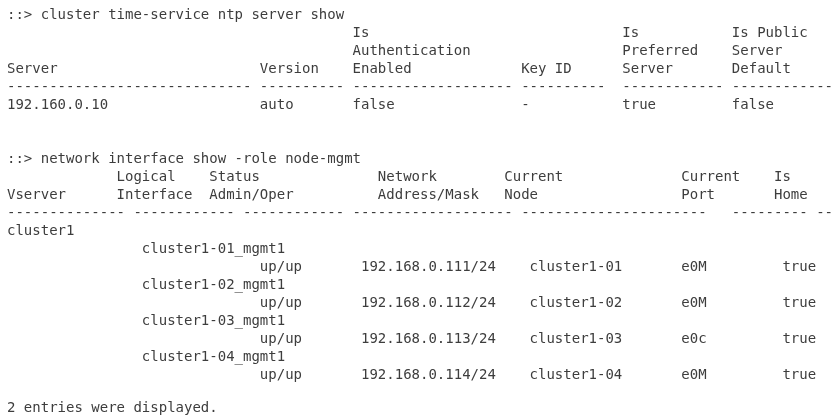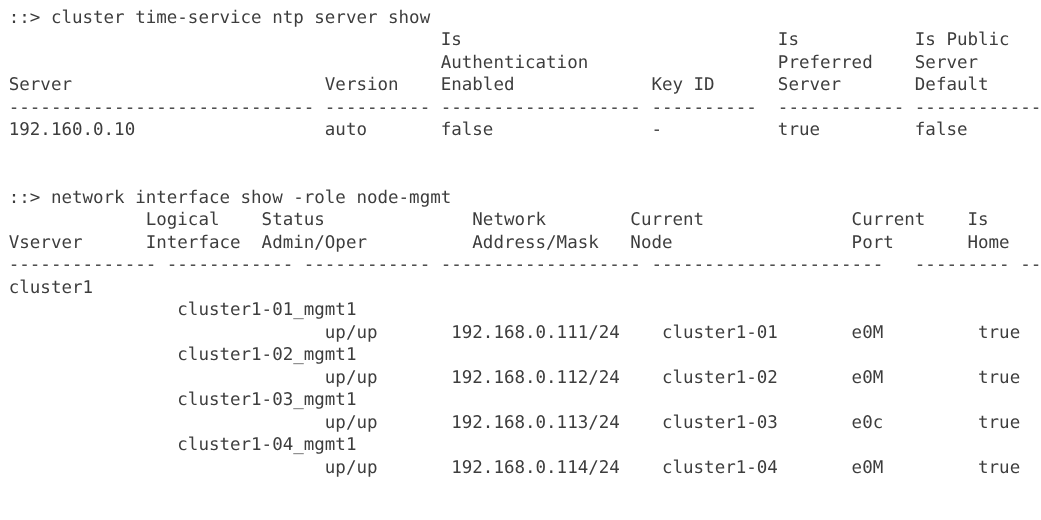--- a/index.html
+++ b/index.html
@@ -44,13 +44,14 @@
 -------------- ------------ ------------ ------------------- ----------------------   --------- -----
 cluster1
                 cluster1-01_mgmt1
                               up/up       192.168.0.111/24    cluster1-01       e0M         true
                 cluster1-02_mgmt1
                               up/up       192.168.0.112/24    cluster1-02       e0M         true
                 cluster1-03_mgmt1
                               up/up       192.168.0.113/24    cluster1-03       e0c         true
                 cluster1-04_mgmt1
                               up/up       192.168.0.114/24    cluster1-04       e0M         true</pre>
+  <pre class="entries-footer">2 entries were displayed.</pre>
 </div>
 
 </body></html>

